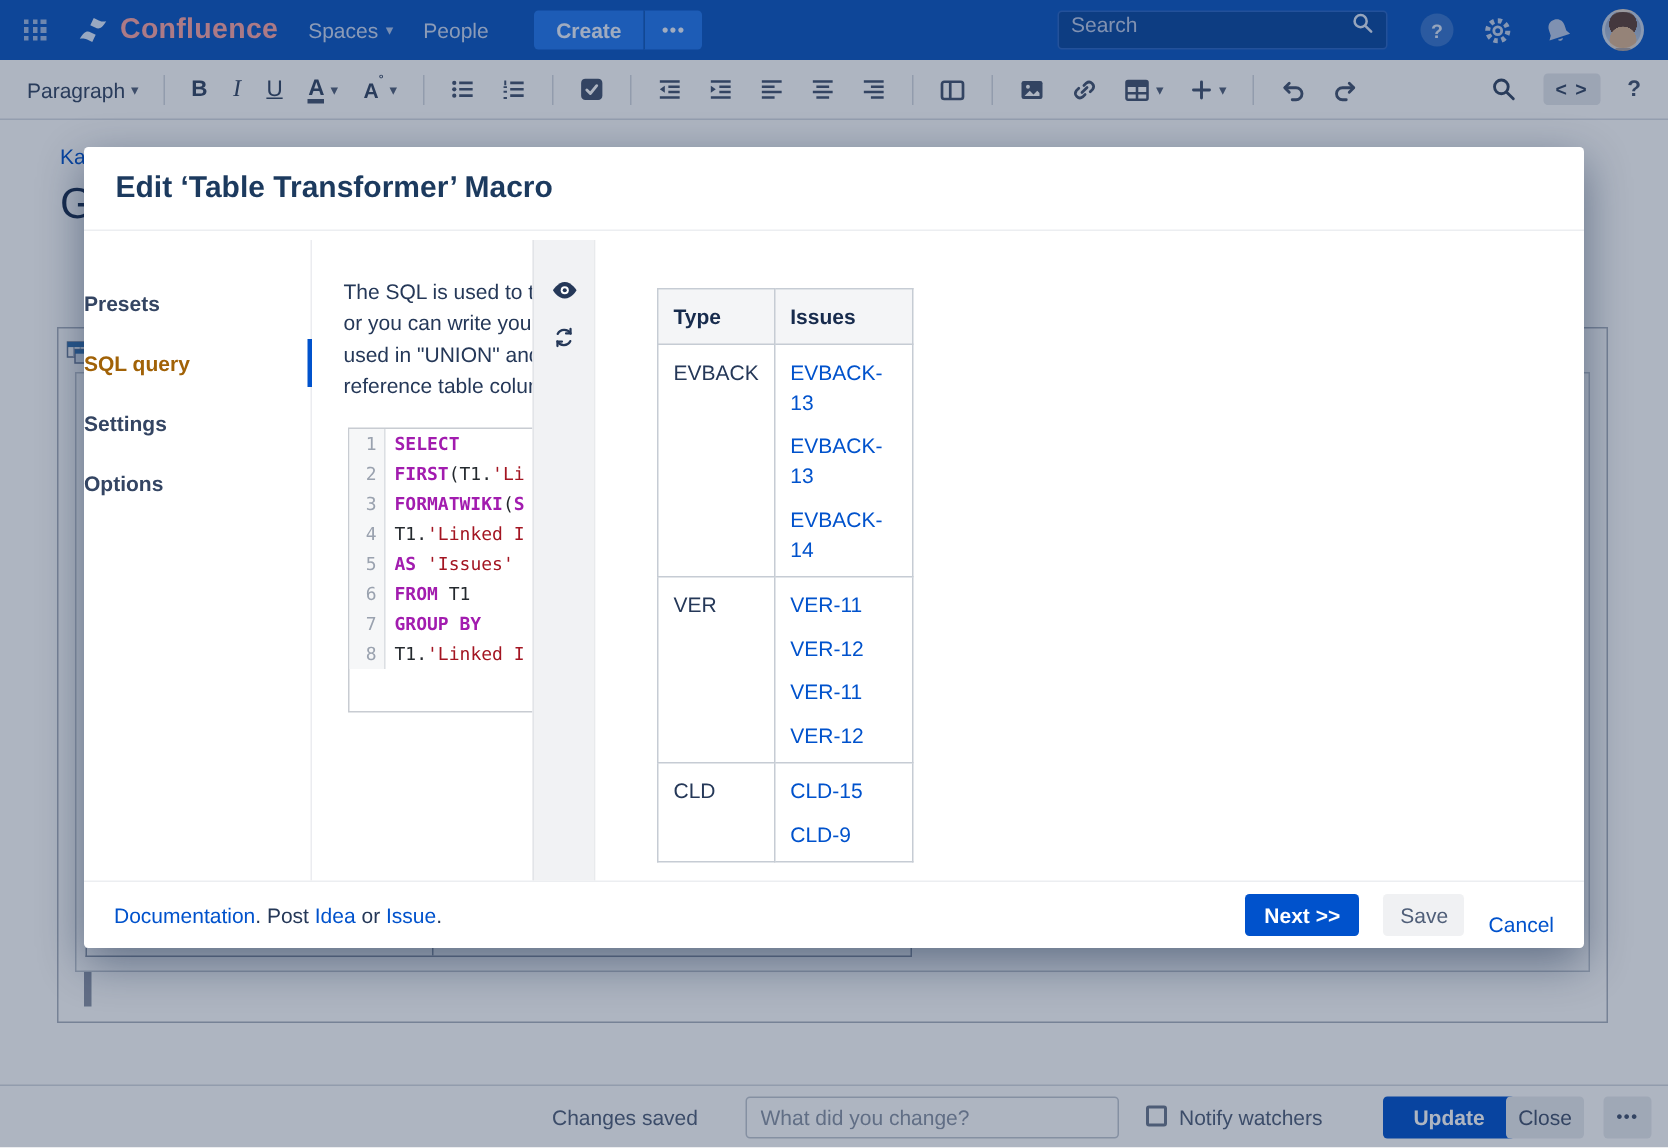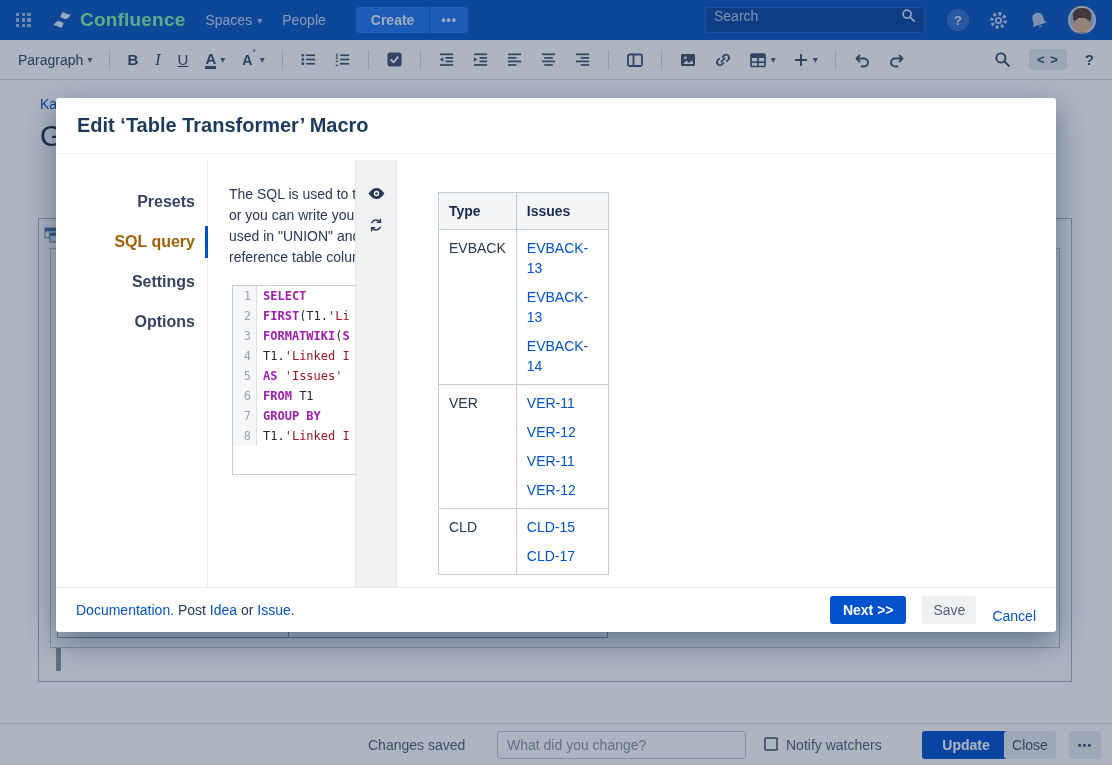--- a/index.html
+++ b/index.html
@@ -6,21 +6,21 @@
   html,body { width:1112px; height:765px; overflow:hidden; }
   body { font-family:"Liberation Sans", sans-serif; background:#fff; position:relative; }
 
   
   .navbar { position:absolute; top:0; left:0; right:0; height:40px; background:#0a55c0;
             display:flex; align-items:center; padding:0 16px; color:#c9d7f0; }
   .nav-left { display:flex; align-items:center; gap:20px; }
   .appgrid { width:15px; height:15px; display:grid; grid-template-columns:repeat(3,1fr); gap:2px; cursor:pointer; }
   .appgrid span { background:#9db8e4; width:3.4px; height:3.4px; }
   .logo { display:flex; align-items:center; gap:7px; cursor:pointer; }
-  .logo-text { font-size:19px; font-weight:bold; color:#86efac; letter-spacing:.2px; }
+  .logo-text { font-size:19px; font-weight:bold; color:#fca5a5; letter-spacing:.2px; }
   .nav-item { font-size:14px; color:#c9d7f0; cursor:pointer; display:flex; align-items:center; gap:5px; }
   .chev::after { content:"▾"; font-size:10px; opacity:.85; }
   .create-group { display:flex; margin-left:10px; }
   .btn-create { background:#2177ee; color:#eaf1fd; font-size:14px; font-weight:bold; padding:5px 15px;
                 border:none; border-radius:3px 0 0 3px; cursor:pointer; }
   .btn-create-more { background:#2177ee; color:#eaf1fd; font-size:12px; font-weight:bold; padding:5px 11px;
                 border:none; border-left:1px solid #1058b8; border-radius:0 3px 3px 0; cursor:pointer; letter-spacing:1px;}
   .nav-search { margin-left:auto; width:220px; height:26px; background:#09479f; border:1px solid #2a66c4;
                 border-radius:3px; display:flex; align-items:flex-start; padding:0 8px; }
   .nav-search input { flex:1; background:transparent; border:none; outline:none; color:#dbe6f8; font-size:14px; }
@@ -83,21 +83,21 @@
   .dim { position:absolute; inset:0; background:rgba(23,43,77,.35); z-index:40; }
 
   
   .modal { position:absolute; left:56px; top:98px; width:1000px; height:534px; background:#fff; z-index:50;
            border-radius:3px; box-shadow:0 10px 30px rgba(9,30,66,.45); }
   .modal-header { height:56px; display:flex; align-items:center; padding-left:21px;
                   border-bottom:1px solid #eceef1; }
   .modal-title { font-size:20px; font-weight:600; color:#1c3a5e; }
   .modal-body { position:absolute; top:62px; left:0; right:0; bottom:45px; }
   .mtabs { position:absolute; left:0; top:0; bottom:0; width:152px; border-right:1px solid #ebecf0; padding-top:22px; }
-  .mtab { height:40px; line-height:40px; text-align:right; padding-right:12px; font-size:16px;
+  .mtab { height:40px; line-height:40px; text-align:left; padding-right:12px; font-size:14px;
           font-weight:600; color:#344563; cursor:pointer; position:relative; }
   .mtab.active { color:#a16207; }
   .mtab.active::after { content:""; position:absolute; right:-1px; top:4px; bottom:4px; width:3px; background:#0052cc; }
   .desc-col { position:absolute; left:153px; top:0; bottom:0; width:146px; overflow:hidden; padding:24px 0 0 20px; }
   .descline { font-size:14px; line-height:21px; color:#253858; white-space:nowrap; }
   .codebox { margin:17px 0 0 3px; width:175px; border:1px solid #c8ccd2; background:#fff; padding-bottom:28px; }
   .codeline { display:flex; height:20px; font-family:"DejaVu Sans Mono", monospace; font-size:12px; line-height:20px; }
   .codeline:first-child { padding-top:0; }
   .gut { width:24px; flex:0 0 24px; background:#f6f7f8; border-right:1px solid #dcdfe3; color:#9aa2af;
          text-align:right; padding-right:5px; }
@@ -476,21 +476,21 @@
                 <p>VER-11</p>
                 <p>VER-12</p>
                 <p>VER-11</p>
                 <p>VER-12</p>
               </td>
             </tr>
             <tr>
               <td class="col-type">CLD</td>
               <td class="col-issues">
                 <p>CLD-15</p>
-                <p>CLD-17</p>
+                <p>CLD-9</p>
               </td>
             </tr>
           </tbody>
       </table>
     </div>
   </div>
 
   <div class="modal-footer">
     <div class="mf-links" id="footer-links"><span class="link">Documentation</span><span>. Post </span><span class="link">Idea</span><span> or </span><span class="link">Issue</span><span>.</span></div>
     <div class="mf-actions">

